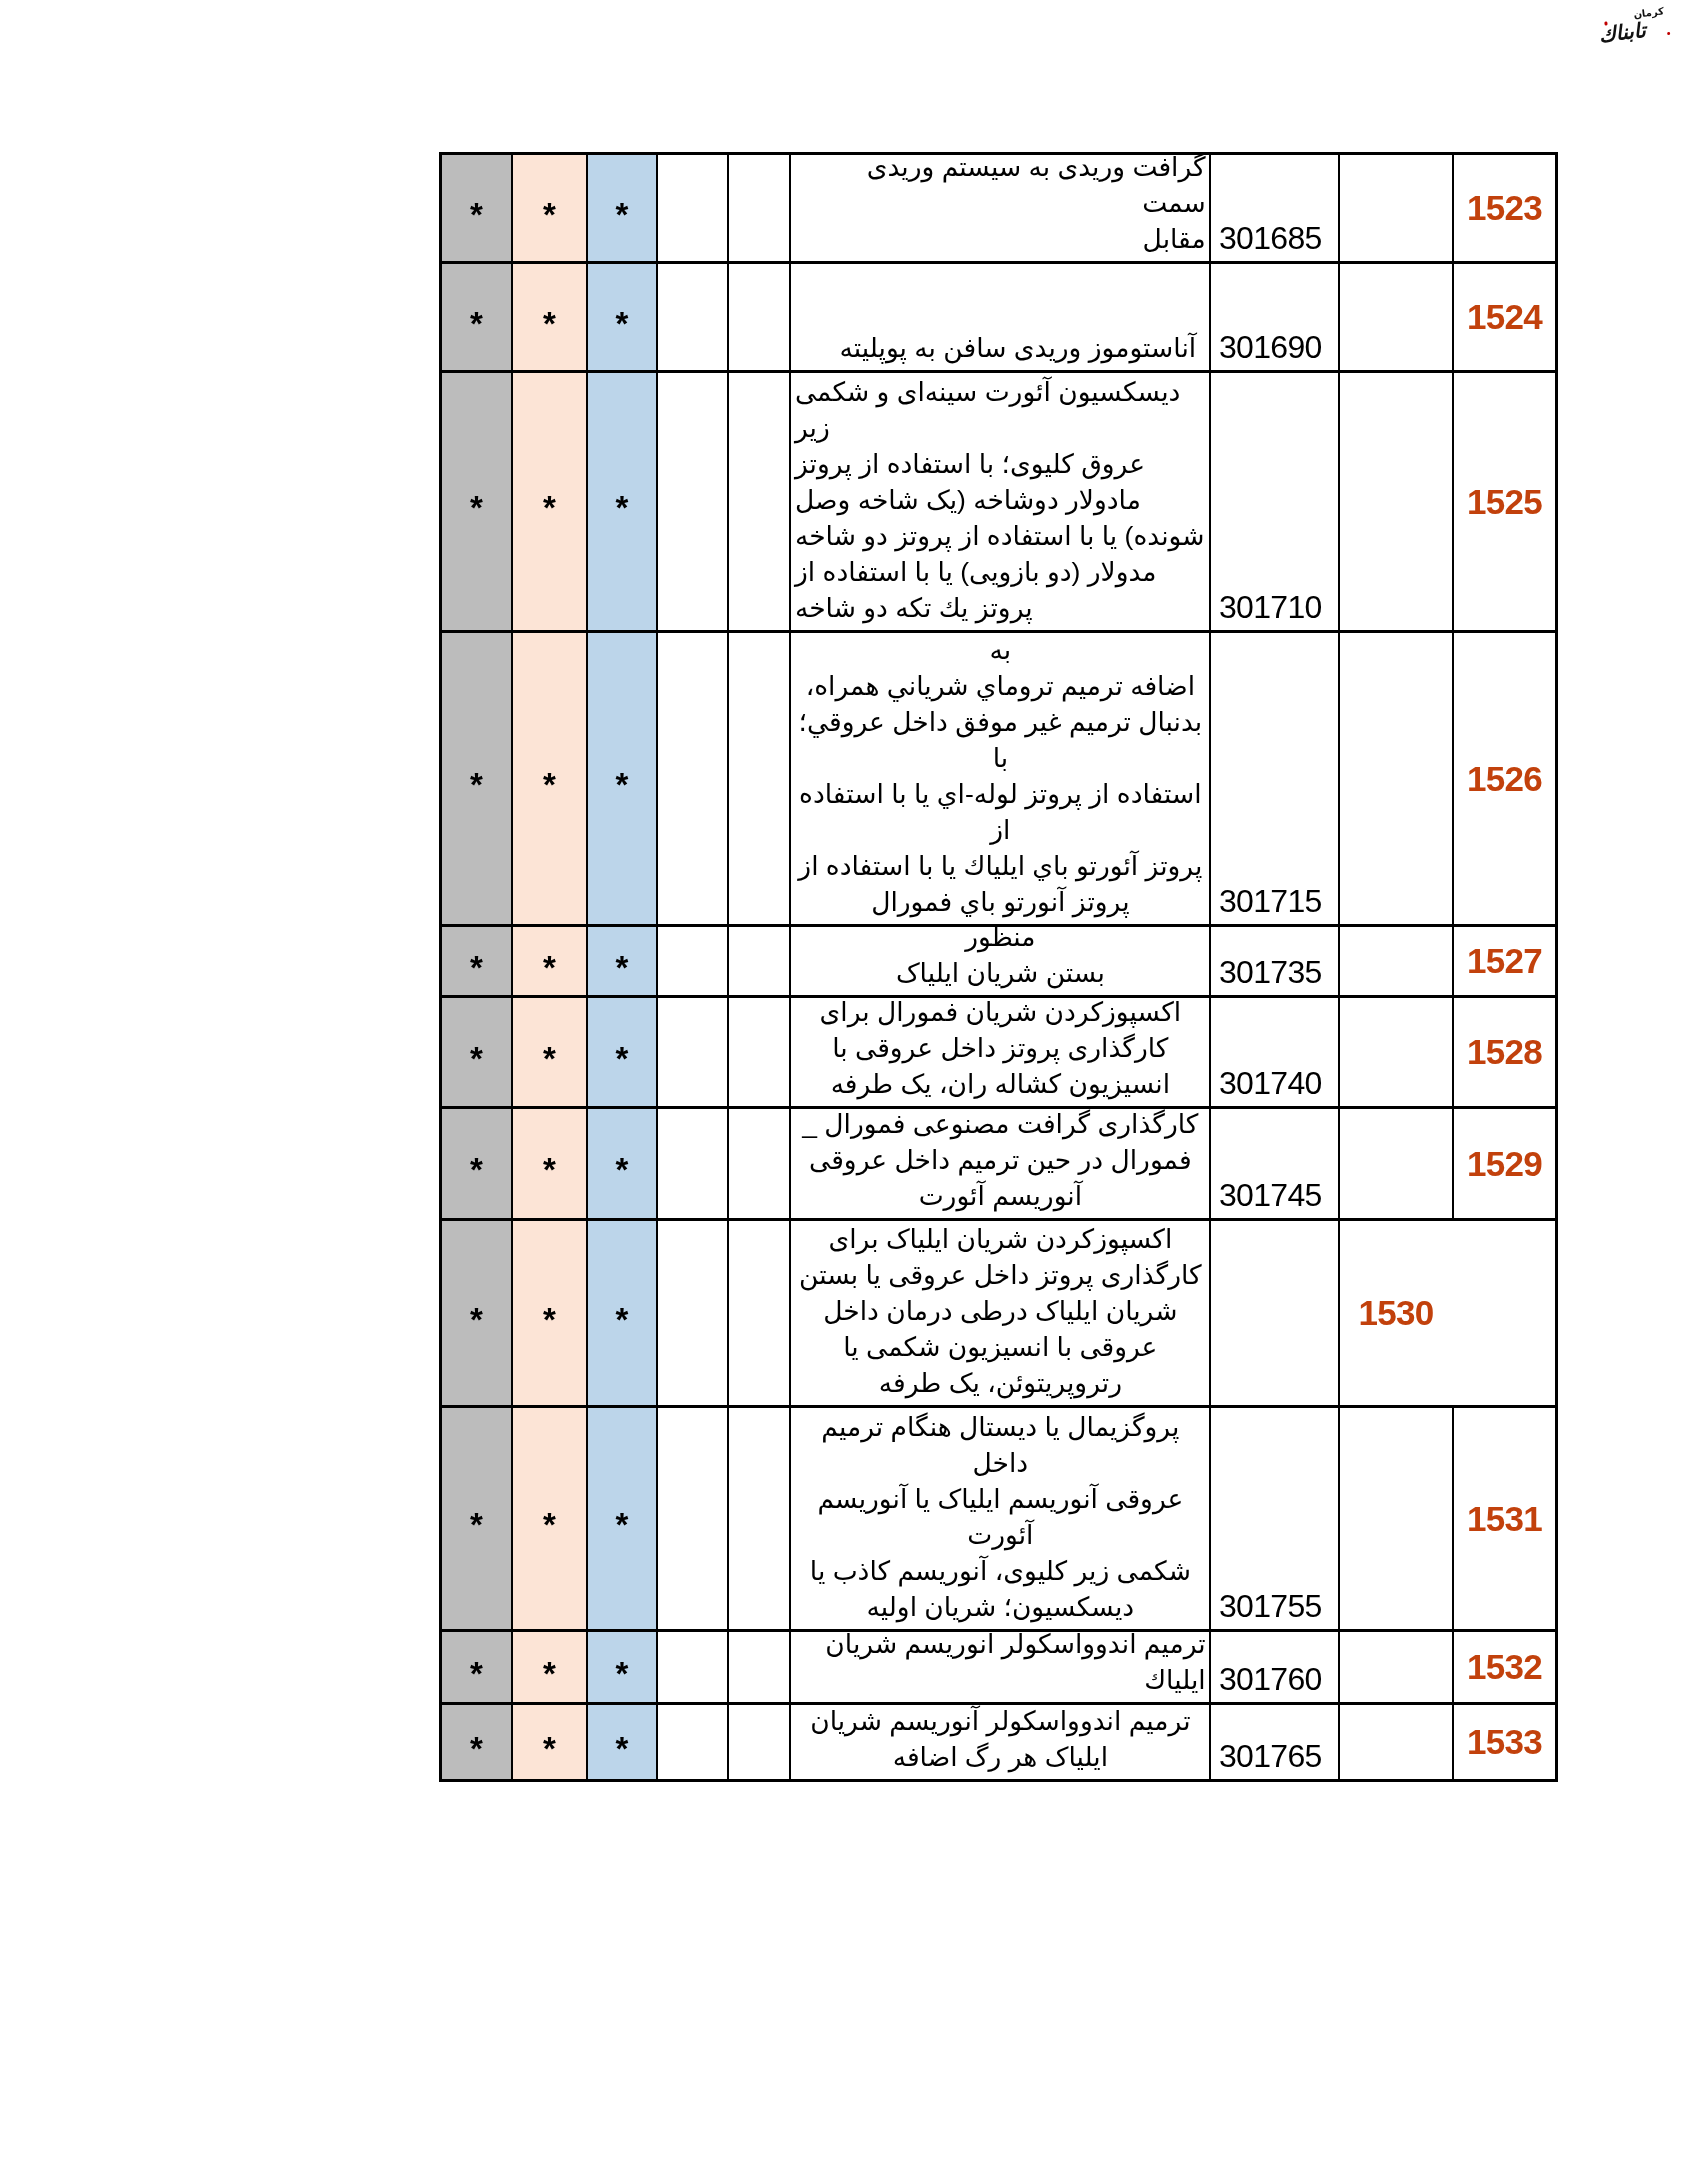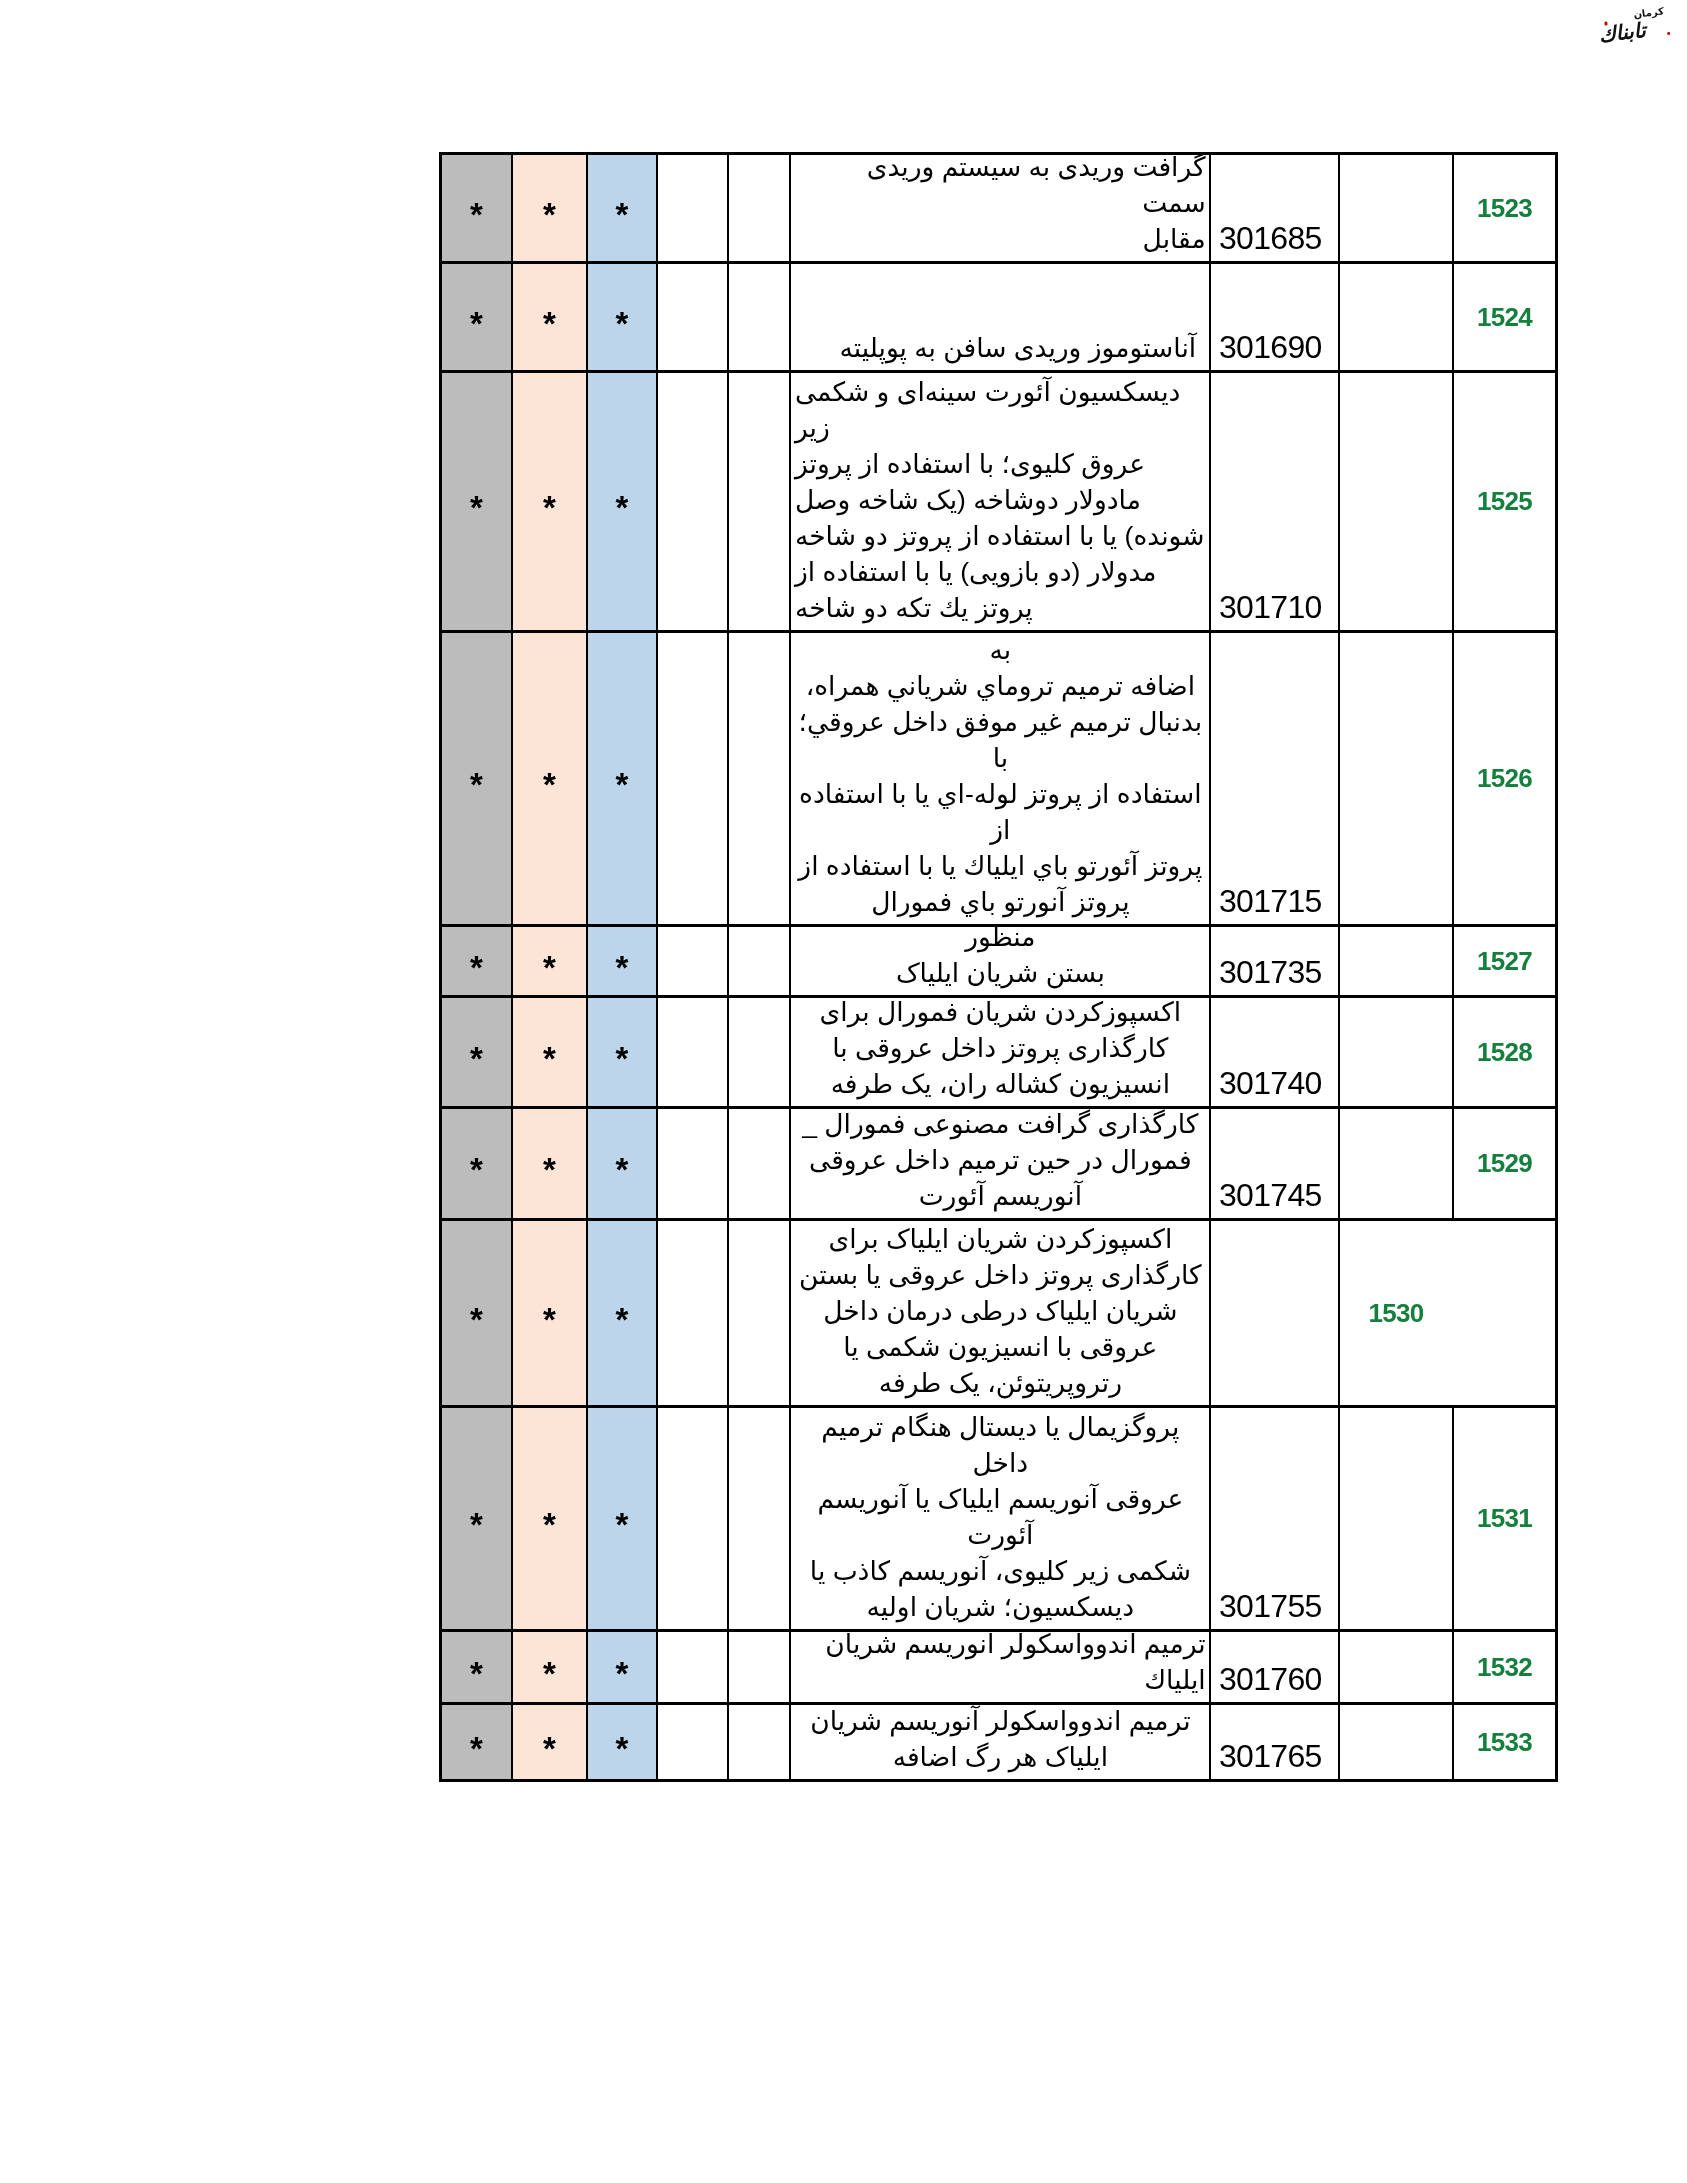--- a/index.html
+++ b/index.html
@@ -61,21 +61,21 @@
   .code-cell{display:flex;align-items:flex-end;justify-content:flex-start;}
   .code-text{
     font-size:32px;
     line-height:1;
     color:#000;
     padding:0 0 6.6px 8px;
     letter-spacing:-0.7px;
   }
 
   .rownum-cell{display:flex;align-items:center;justify-content:center;}
-  .rownum-text{font-size:26px;font-weight:bold;color:#15803d;letter-spacing:-0.7px;}
+  .rownum-text{font-size:35px;font-weight:bold;color:#c2410c;letter-spacing:-0.7px;}
 </style>
 </head>
 <body>
 
 <div class="page" style="--flag-gray: #bcbcbc; --flag-peach: #fce4d6; --flag-blue: #bcd5ea;">
 
   <div class="logo">
     <span class="logo-region">کرمان</span>
     <span class="logo-brand">تابناك</span>
     <span class="logo-dot dot-a"></span>

